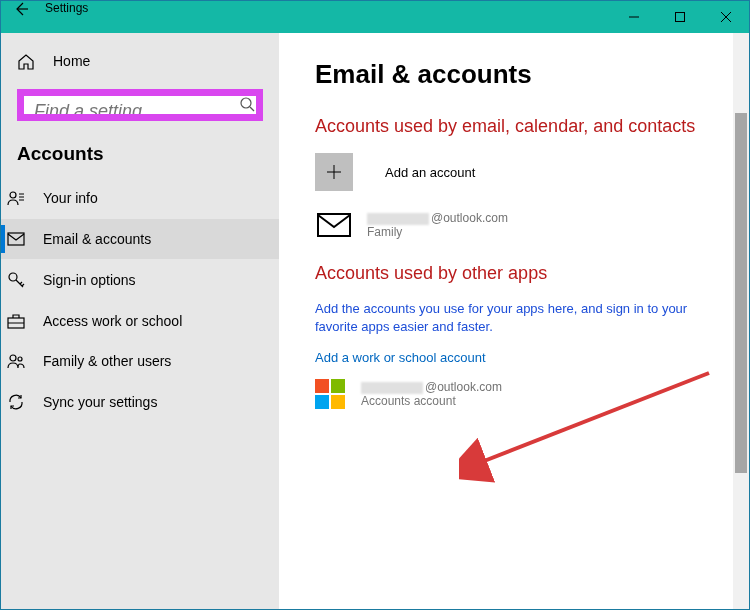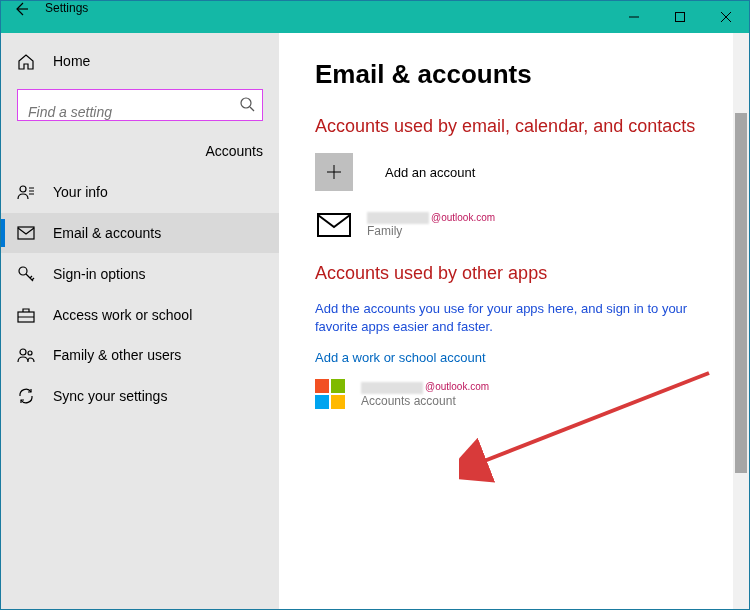--- a/index.html
+++ b/index.html
@@ -10,37 +10,37 @@
     .tb-title { margin-left: 4px; }
     .tb-controls { position: absolute; right: 0; top: 0; display: flex; height: 32px; }
     .tb-btn { width: 46px; display: flex; align-items: center; justify-content: center; cursor: pointer; }
     .content { display: flex; flex: 1; min-height: 0; }
     .sidebar { width: 278px; background: #e7e7e7; padding: 12px 0 0 0; }
     .home-row { display: flex; align-items: flex-start; padding: 8px 16px; cursor: pointer; }
     .home-row .icon { width: 20px; margin-right: 16px; display:flex; align-items:center; }
     .home-label { font-size: 14px; color: #000; }
     .search-wrap { padding: 10px 16px 12px 16px; }
     .search-box { position: relative; }
-    .search-input { width: 100%; height: 32px; border: 1px solid #d946ef; background: #fff; padding: 13px 32px 0 10px; font-size: 14px; font-style: italic; color: #666; }
+    .search-input { width: 100%; height: 32px; border: 7px solid #d946ef; background: #fff; padding: 13px 32px 0 10px; font-size: 18px; font-style: italic; color: #666; }
     .search-icon { position: absolute; right: 8px; top: 7px; }
-    .section-title { padding: 10px 16px 12px 16px; font-weight: 400; font-size: 14px; text-align: right; }
-    .nav-item { position: relative; display: flex; align-items: center; padding: 12px 16px; cursor: pointer; font-size: 14px; color: #000; }
+    .section-title { padding: 10px 16px 12px 16px; font-weight: 700; font-size: 19px; }
+    .nav-item { position: relative; display: flex; align-items: center; padding: 12px 6px; cursor: pointer; font-size: 14px; color: #000; }
     .nav-item.active::before { content: ""; position: absolute; left: 0; top: 6px; bottom: 6px; width: 4px; background: #0078d4; }
     .nav-item.active { background: #d9d9d9; }
     .nav-icon { width: 20px; margin-right: 16px; display: flex; align-items: center; justify-content: flex-start; }
     .main { flex: 1; position: relative; overflow: hidden; }
     .main-scroll { padding: 26px 36px 20px 36px; }
     .h1 { font-size: 26px; font-weight: 600; color: #000; margin-bottom: 26px; }
     .h2 { font-size: 18px; font-weight: 400; color: #b91c1c; margin-bottom: 16px; }
     .add-account-row { display: flex; align-items: center; margin-bottom: 20px; cursor: pointer; }
     .add-tile { width: 38px; height: 38px; background: #bfbfbf; display: flex; align-items: center; justify-content: center; margin-right: 16px; }
     .add-label { font-size: 13px; margin-left: 16px; }
     .acct-row { display: flex; align-items: center; margin-bottom: 24px; }
     .acct-icon { width: 38px; height: 28px; margin-right: 14px; display:flex; align-items:center; justify-content:center; }
-    .acct-text .line1 { font-size: 10px; color: #be185d; }
+    .acct-text .line1 { font-size: 12px; color: #737373; }
     .acct-text .line1 .redacted { display: inline-block; width: 62px; height: 12px; vertical-align: middle; background: #e0e0e0; filter: blur(1px); margin-right: 2px; }
     .acct-text .line2 { font-size: 12px; color: #777; }
     .desc { font-size: 13px; color: #1d4ed8; margin-bottom: 14px; line-height: 1.4; }
     .link { color: #0067c0; font-size: 13px; cursor: pointer; margin-bottom: 12px; display: block; }
     .ms-account-row { display: flex; align-items: center; margin: 14px 0 30px 0; }
     .ms-logo { width: 30px; height: 30px; margin-right: 16px; display: grid; grid-template-columns: 1fr 1fr; grid-template-rows: 1fr 1fr; gap: 2px; }
     .ms-logo div:nth-child(1){background:#f25022;} .ms-logo div:nth-child(2){background:#7fba00;} .ms-logo div:nth-child(3){background:#00a4ef;} .ms-logo div:nth-child(4){background:#ffb900;}
     .scrollbar { position: absolute; right: 0; top: 0; bottom: 0; width: 16px; background: #f1f1f1; }
     .sb-thumb { position: absolute; left: 2px; right: 2px; top: 80px; height: 360px; background: #a6a6a6; }
     .arrow { position: absolute; }

